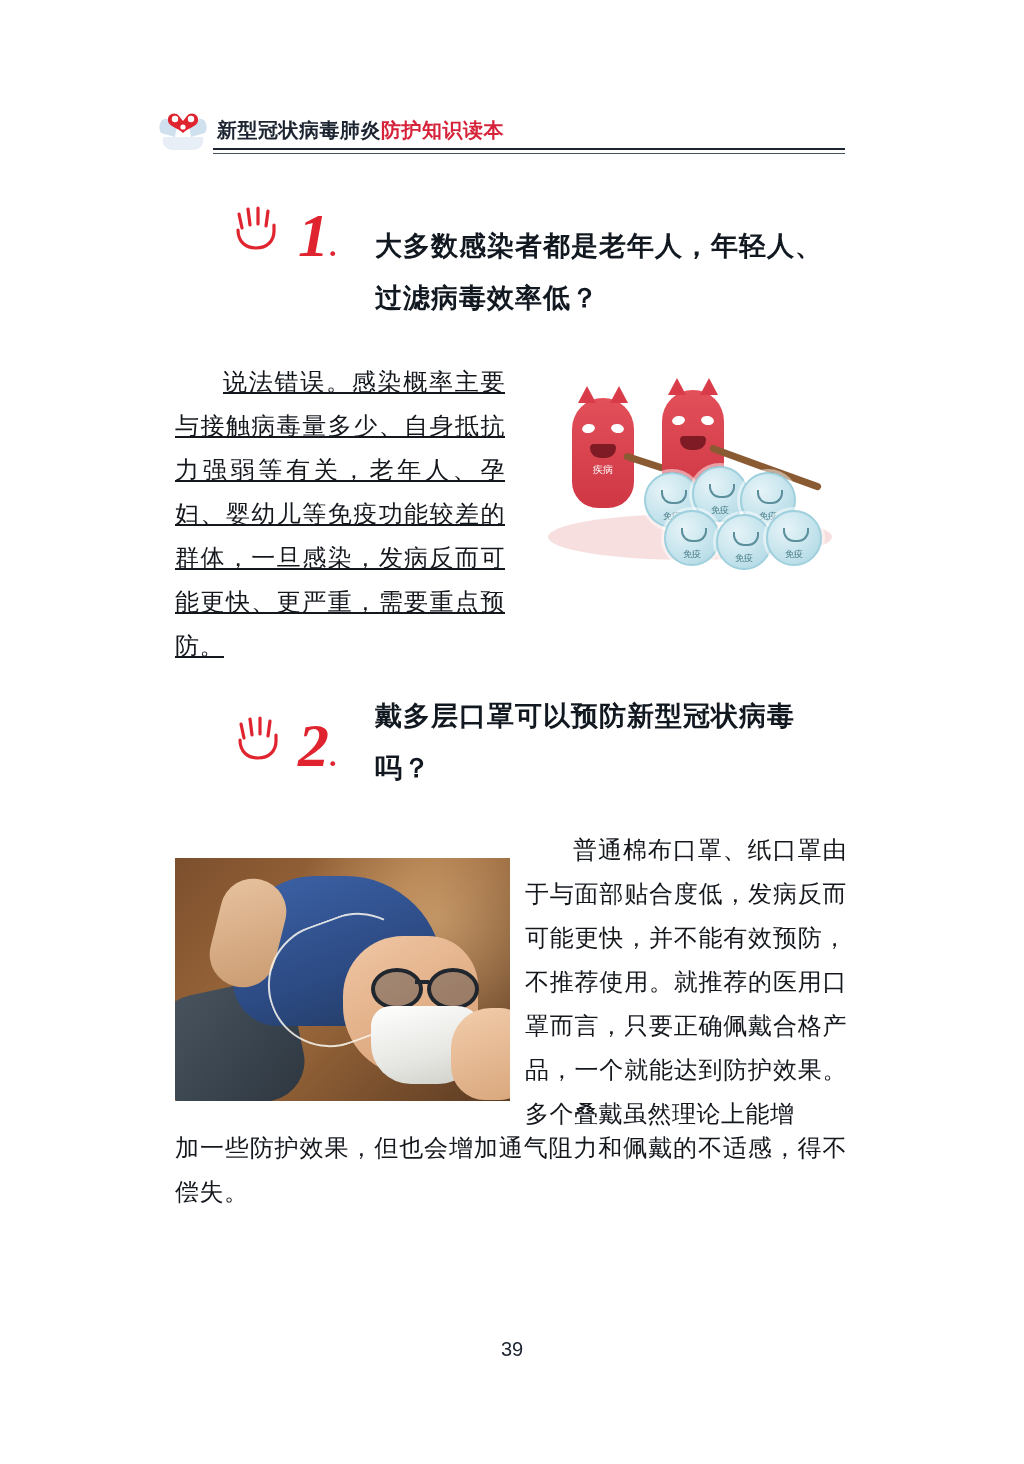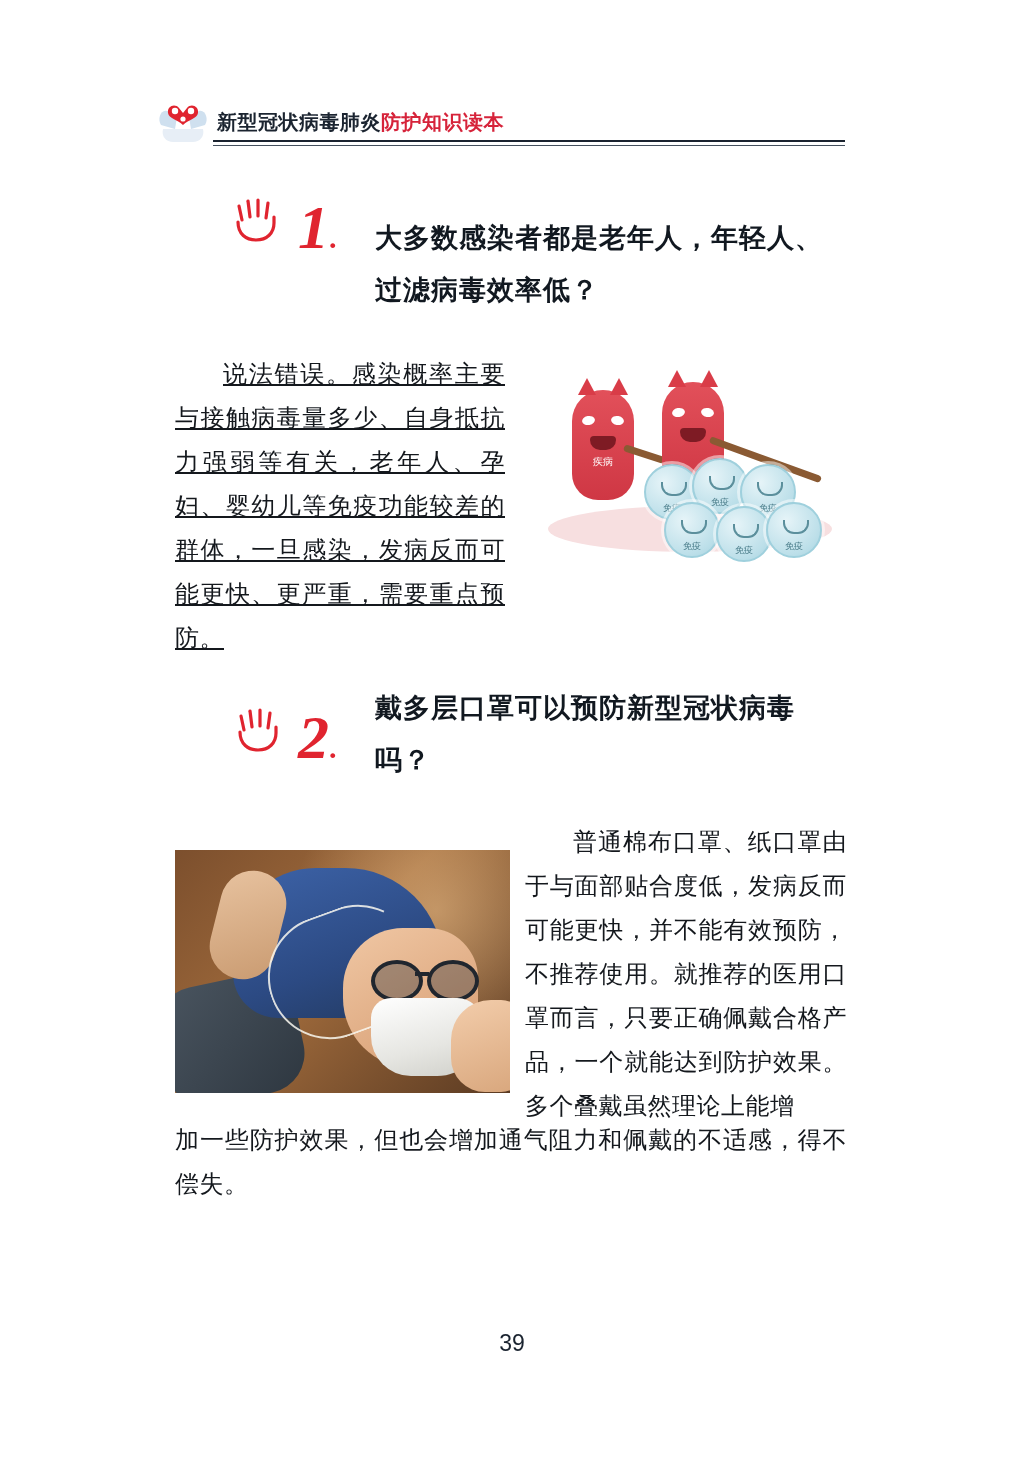--- a/index.html
+++ b/index.html
@@ -4,21 +4,21 @@
 <style>
   html, body {
     margin: 0;
     padding: 0;
     background: #ffffff;
   }
   .page {
     position: relative;
     width: 1024px;
     height: 1368px;
-    margin: 0 auto;
+    margin: 8px auto;
     background: #ffffff;
     font-family: "Liberation Serif", "DejaVu Serif", serif;
     overflow: hidden;
   }
 
   
   .header {
     position: absolute;
     left: 155px;
     top: 95px;
@@ -296,21 +296,21 @@
     transform: rotate(-20deg);
   }
 
   
   .pagenum {
     position: absolute;
     left: 0; right: 0;
     top: 1330px;
     text-align: center;
     font-family: "Liberation Sans", sans-serif;
-    font-size: 23px;
+    font-size: 20px;
     color: #1b2430;
   }
 </style>
 </head>
 <body>
 
 <div class="page">
 
   <div class="header">
     <div class="header-logo">

